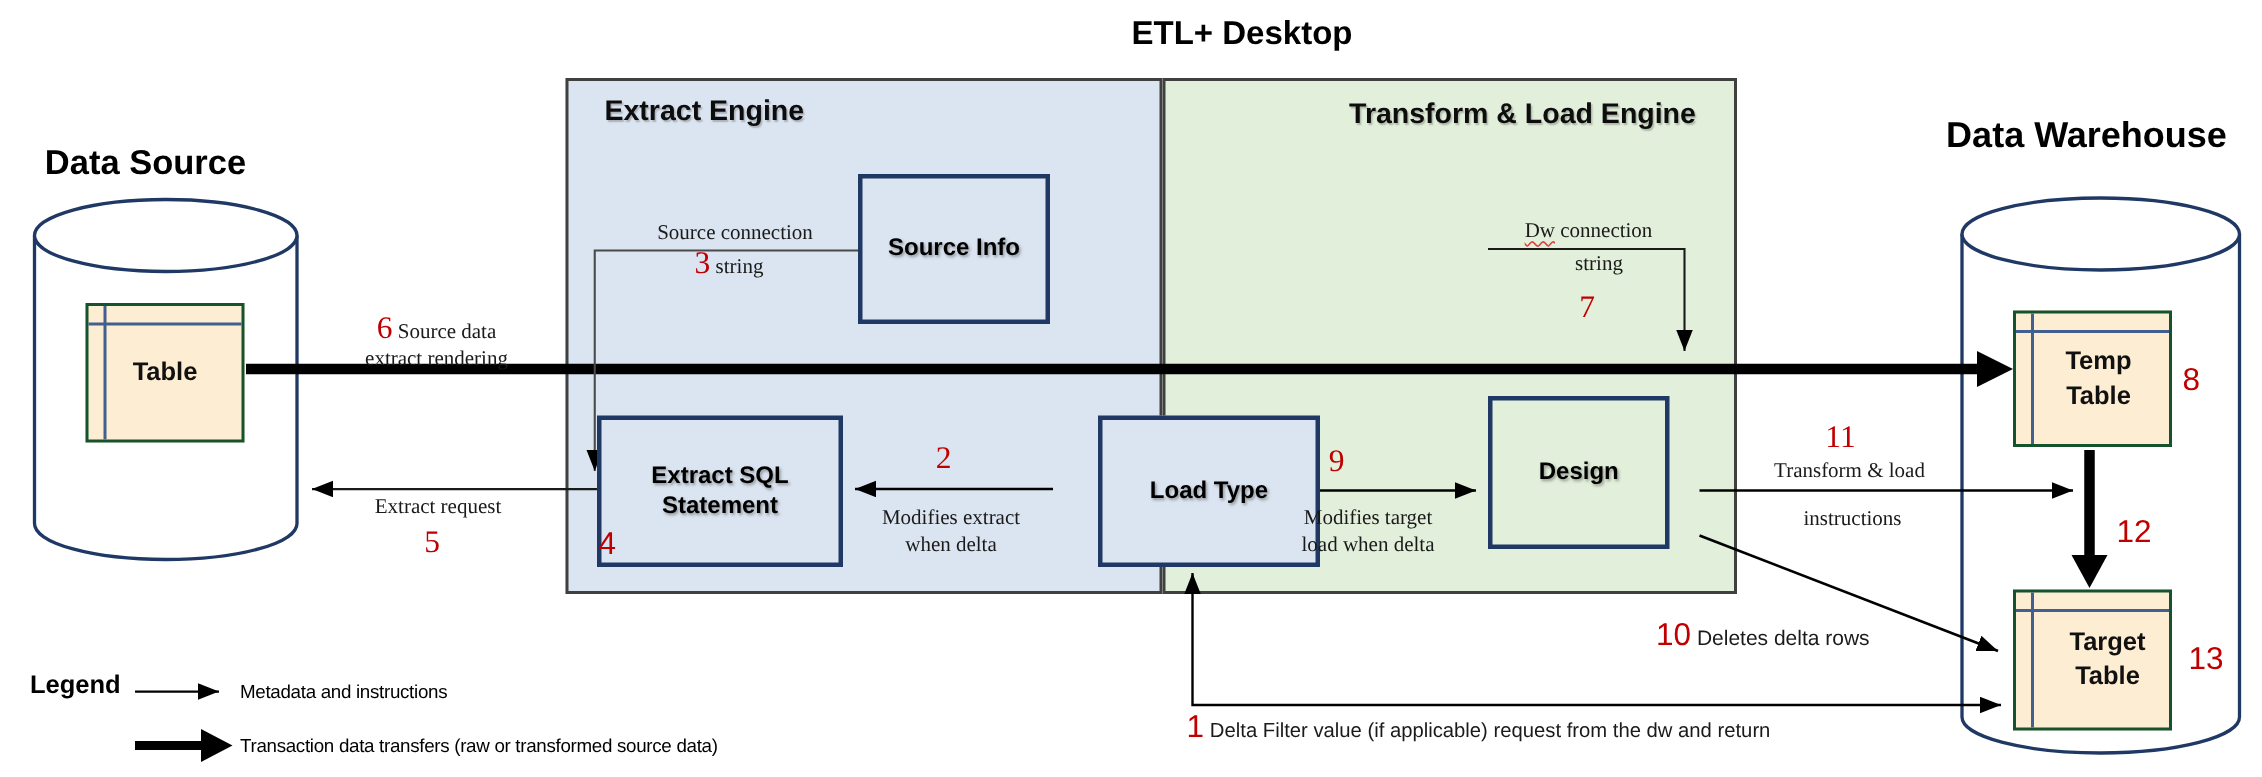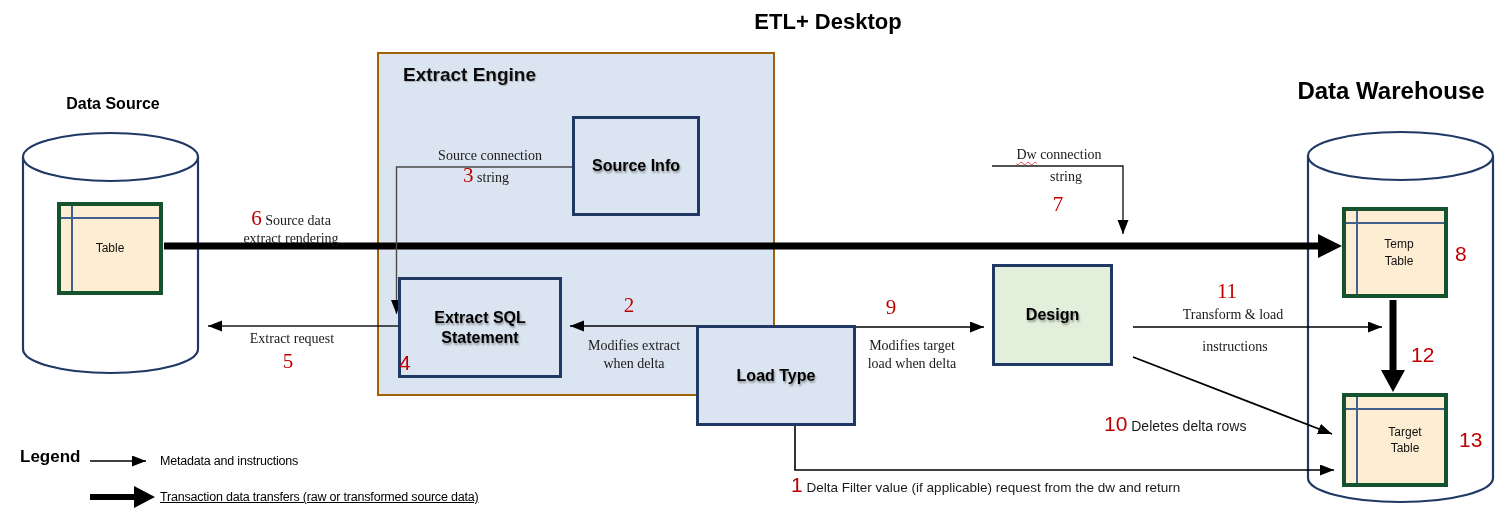--- a/index.html
+++ b/index.html
@@ -1,50 +1,53 @@
 <!DOCTYPE html>
 <html><head>
 <meta charset="utf-8">
 <style>
   * { box-sizing: border-box; }
   body { margin: 0; background: #fff; font-family: "Liberation Sans", sans-serif; }
   .canvas { position: relative; width: 1508px; height: 518px; background: #fff; overflow: hidden; }
 
-  .panel { position: absolute; z-index: 1; border: 2px solid #a16207; }
+  .panel { position: absolute; z-index: 1; border: 2px solid #404040; }
   .panel-label { position: absolute; font-weight: bold; font-size: 19px; color: #0d0d0d;
                  text-shadow: 1px 1px 1px rgba(80,80,80,.35); white-space: nowrap; }
 
   .wires { position: absolute; left: 0; top: 0; z-index: 2; }
 
   .node { position: absolute; z-index: 4; border: 3px solid #1F3864; display: flex; align-items: center;
           justify-content: center; text-align: center; font-weight: bold; font-size: 16px; color: #000;
           text-shadow: 1px 1.5px 2px rgba(70,70,70,.5); line-height: 1.25; }
   .blue  { background: #DBE5F1; }
   .green { background: #E2EFDA; }
 
-  .tbl { position: absolute; z-index: 4; background: #FDEDD3; border: 4px solid #14532d; display: flex;
-         align-items: center; justify-content: center; text-align: center; font-size: 12px;
-         color: #111; line-height: 1.35; }
+  .tbl { position: absolute; z-index: 4; background: #FDEDD3; border: 2px solid #14532d; display: flex;
+         align-items: center; justify-content: center; text-align: center; font-size: 17px;
+         color: #111; line-height: 1.35; font-weight: bold; }
   .tbl .hl { position: absolute; left: 0; right: 0; top: 11px; border-top: 2px solid #42608f; }
   .tbl .vl { position: absolute; top: 0; bottom: 0; left: 10px; border-left: 2px solid #42608f; }
 
   .lbl { position: absolute; z-index: 5; font-size: 14px; color: #1a1a1a; line-height: 1.25; white-space: nowrap; }
   .c   { transform: translateX(-50%); text-align: center; font-family: Liberation Serif, serif; }
   .num { color: #C00000; font-size: 21px; line-height: 1; }
   .big { position: absolute; z-index: 5; font-weight: bold; color: #000; white-space: nowrap; }
   .sq  { text-decoration: underline wavy #e04040 1px; text-underline-offset: 2px; }
   .legend-txt { font-size: 12.5px; letter-spacing: -0.2px; color: #000; }
 </style>
 </head>
 <body>
 
 <div class="canvas">
 
   <div class="panel blue" style="left:377px; top:52px; width:398px; height:344px;">
     <div class="panel-label" style="left:24px; top:10px;">Extract Engine</div>
+  </div>
+  <div class="panel green" style="left:775px; top:52px; width:383px; height:344px;">
+    <div class="panel-label" style="left:93px; top:12px; width:290px; text-align:center;">Transform &amp; Load Engine</div>
   </div>
 
   <svg class="wires" width="1508" height="518" viewBox="0 0 1508 518">
     <defs>
       <marker id="ah" markerUnits="userSpaceOnUse" markerWidth="16" markerHeight="13" refX="14" refY="5.5" orient="auto-start-reverse">
         <path d="M0,0 L14,5.5 L0,11 Z" fill="#000"></path>
       </marker>
     </defs>
 
     <g>
@@ -76,31 +79,31 @@
 
     <path d="M 1133 357 L 1332 434" stroke="#000" stroke-width="1.8" fill="none" marker-end="url(#ah)"></path>
 
     <path d="M 795 382 V 470 H 1334" stroke="#000" stroke-width="1.6" fill="none" marker-start="url(#ah)" marker-end="url(#ah)"></path>
 
     <path d="M 90 461 H 146" stroke="#000" stroke-width="1.5" fill="none" marker-end="url(#ah)"></path>
     <path d="M 90 497 H 136" stroke="#000" stroke-width="6" fill="none"></path>
     <polygon points="155,497 134,486 134,508" fill="#000"></polygon>
   </svg>
 
-  <div class="big" style="left:113px; top:95px; transform:translateX(-50%); font-size:16px;">Data Source</div>
+  <div class="big" style="left:97px; top:95px; transform:translateX(-50%); font-size:23px;">Data Source</div>
   <div class="big" style="left:1391px; top:77px; transform:translateX(-50%); font-size:24px;">Data Warehouse</div>
   <div class="big" style="left:828px; top:9px; transform:translateX(-50%); font-size:22px;">ETL+ Desktop</div>
 
   <div class="node blue" style="left:572px; top:116px; width:128px; height:100px;">
     <span>Source Info</span>
   </div>
   <div class="node blue" style="left:398px; top:277px; width:164px; height:101px;align-items:center;">
     <span><span>Extract SQL</span><br><span>Statement</span></span>
   </div>
-  <div class="node blue" style="left:696px; top:277px; width:160px; height:101px;margin-top:48px;">
+  <div class="node blue" style="left:732px; top:277px; width:148px; height:101px;">
     <span>Load Type</span>
   </div>
   <div class="node green" style="left:992px; top:264px; width:121px; height:102px;">
     <span>Design</span>
   </div>
 
   <div class="tbl" style="left:57px; top:202px; width:106px; height:93px;">
     <i class="hl"></i>
     <i class="vl"></i>
     <span>Table</span>
@@ -174,15 +177,15 @@
     <span class="num">4</span></div>
   <div class="lbl" style="left:1455px; top:243px;">
     <span class="num">8</span></div>
   <div class="lbl" style="left:1411px; top:344px;">
     <span class="num">12</span></div>
   <div class="lbl" style="left:1459px; top:429px;">
     <span class="num">13</span></div>
 
   <div class="big" style="left:20px; top:447px; font-size:17px;">Legend</div>
   <div class="lbl legend-txt" style="left:160px; top:454px;">Metadata and instructions</div>
-  <div class="lbl legend-txt" style="left:160px; top:490px;text-decoration:underline;">Transaction data transfers (raw or transformed  source data)</div>
+  <div class="lbl legend-txt" style="left:160px; top:490px;">Transaction data transfers (raw or transformed  source data)</div>
 
 </div>
 
 </body></html>

